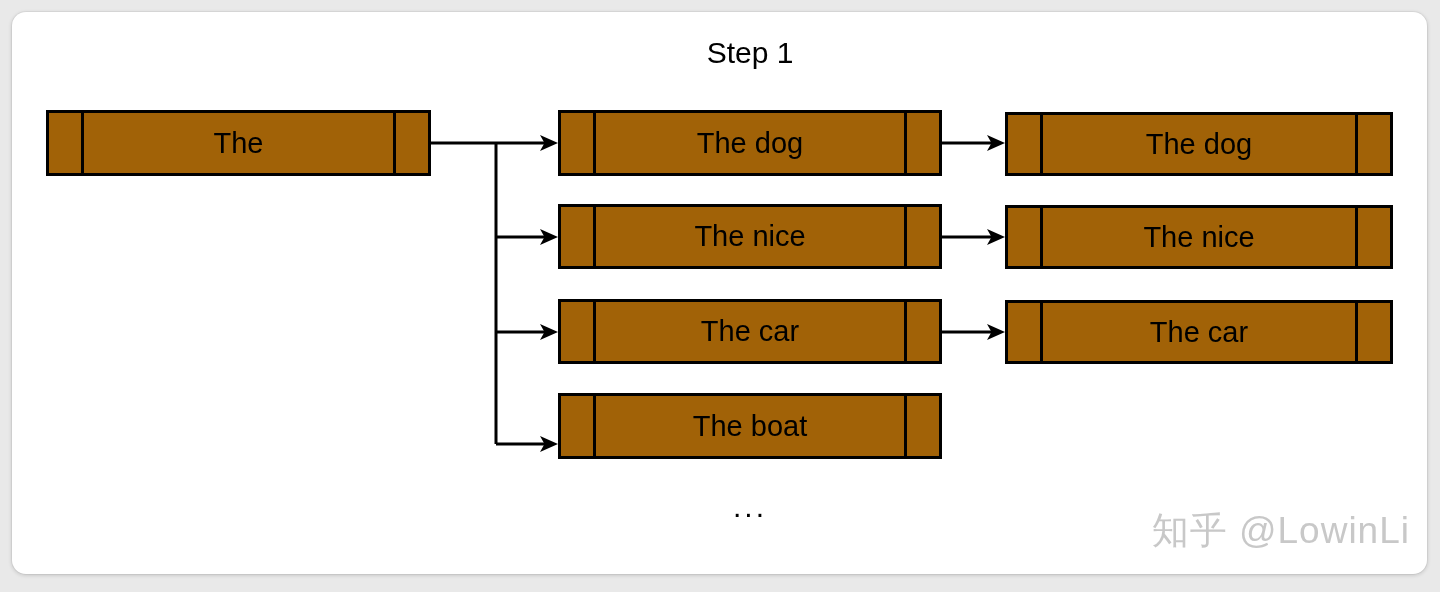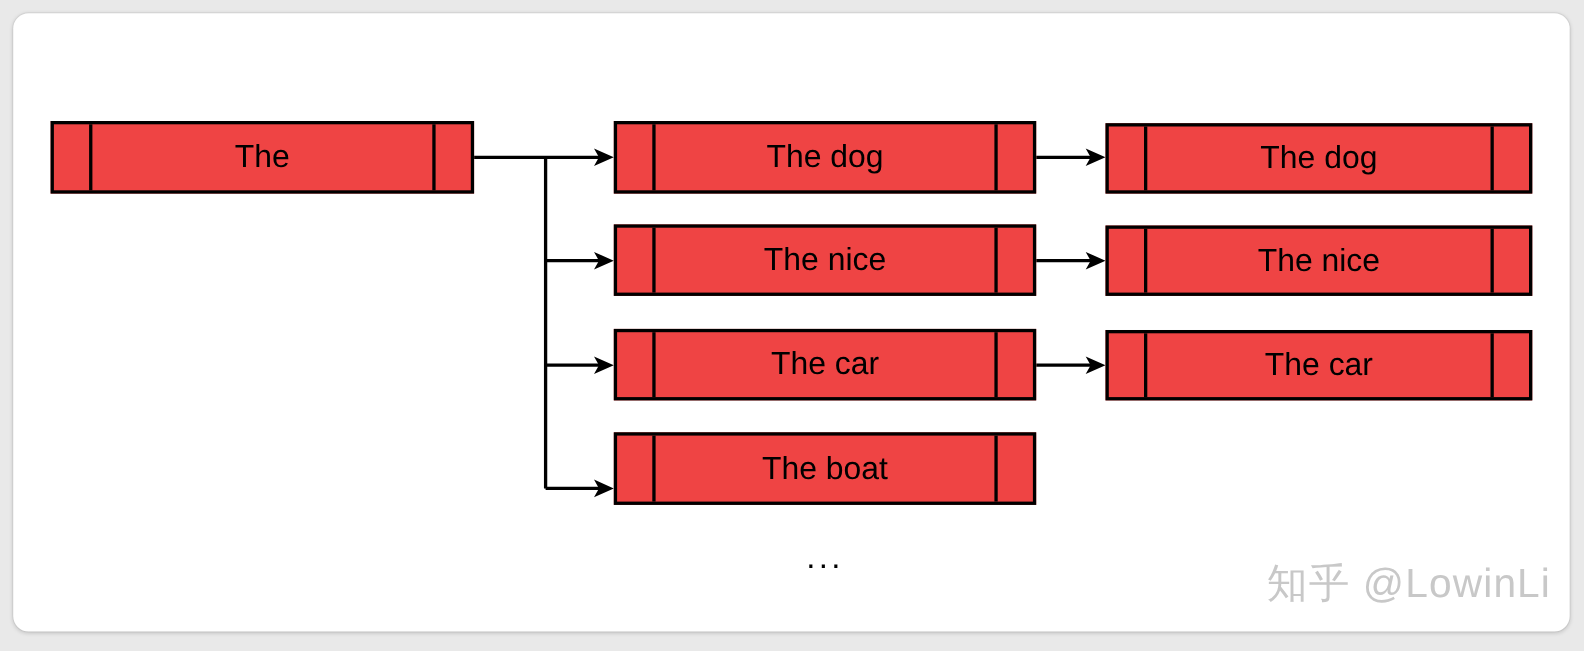--- a/index.html
+++ b/index.html
@@ -10,21 +10,21 @@
     position:relative;overflow:hidden;
   }
   #stage{position:absolute;left:0;top:0;width:1440px;height:592px;}
   .card{
     position:absolute;left:12px;top:12px;width:1415px;height:562px;
     background:#ffffff;border-radius:14px;
     box-shadow:0 1px 4px rgba(0,0,0,.18), 0 0 0 1px rgba(0,0,0,.04);
   }
   .connectors{position:absolute;left:0;top:0;width:1440px;height:592px;pointer-events:none;}
   .tbox{
-    position:absolute;background:#ef4444;border:3px solid #000;
+    position:absolute;background:#a16207;border:3px solid #000;
     display:flex;box-sizing:border-box;
   }
   .cell{box-sizing:border-box;}
   .side{flex:0 0 35px;width:35px;}
   .side.l{border-right:3px solid #000;}
   .side.r{border-left:3px solid #000;}
   .mid{
     flex:1;display:flex;align-items:center;justify-content:center;
     font-size:29px;color:#000;white-space:nowrap;overflow:hidden;
   }
@@ -50,20 +50,21 @@
   #box-sel-0  {left:1005px;top:112px; width:388px; height:64px;}
   #box-sel-1  {left:1005px;top:205px; width:388px; height:64px;}
   #box-sel-2  {left:1005px;top:300px; width:388px; height:64px;}
 </style>
 </head>
 <body>
 
 <div id="stage">
   <div class="card"></div>
 
+  <div class="title">Step 1</div>
 
   <svg class="connectors" width="1440" height="592" viewBox="0 0 1440 592" fill="none" stroke="#000" stroke-width="3">
 
     <path d="M431,143 L545,143"></path>
     <path d="M496,143 L496,444"></path>
     <path d="M496,237 L545,237"></path>
     <path d="M496,332 L545,332"></path>
     <path d="M496,444 L545,444"></path>
 
     <path d="M942,143 L992,143"></path>

